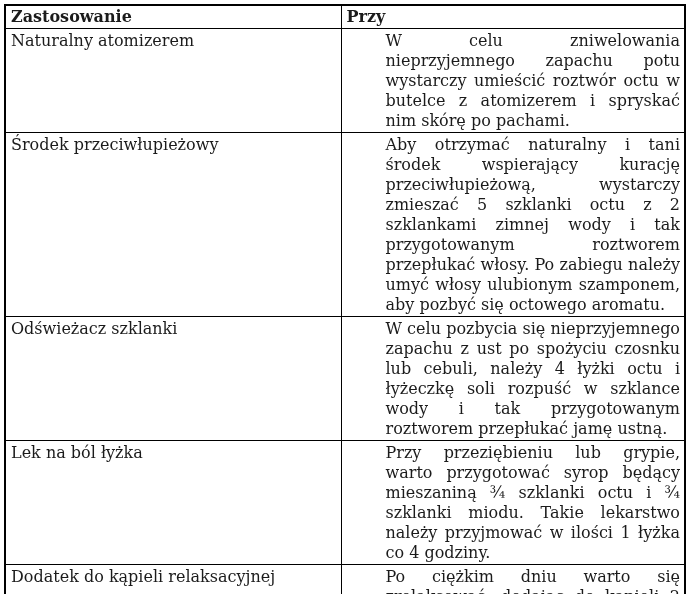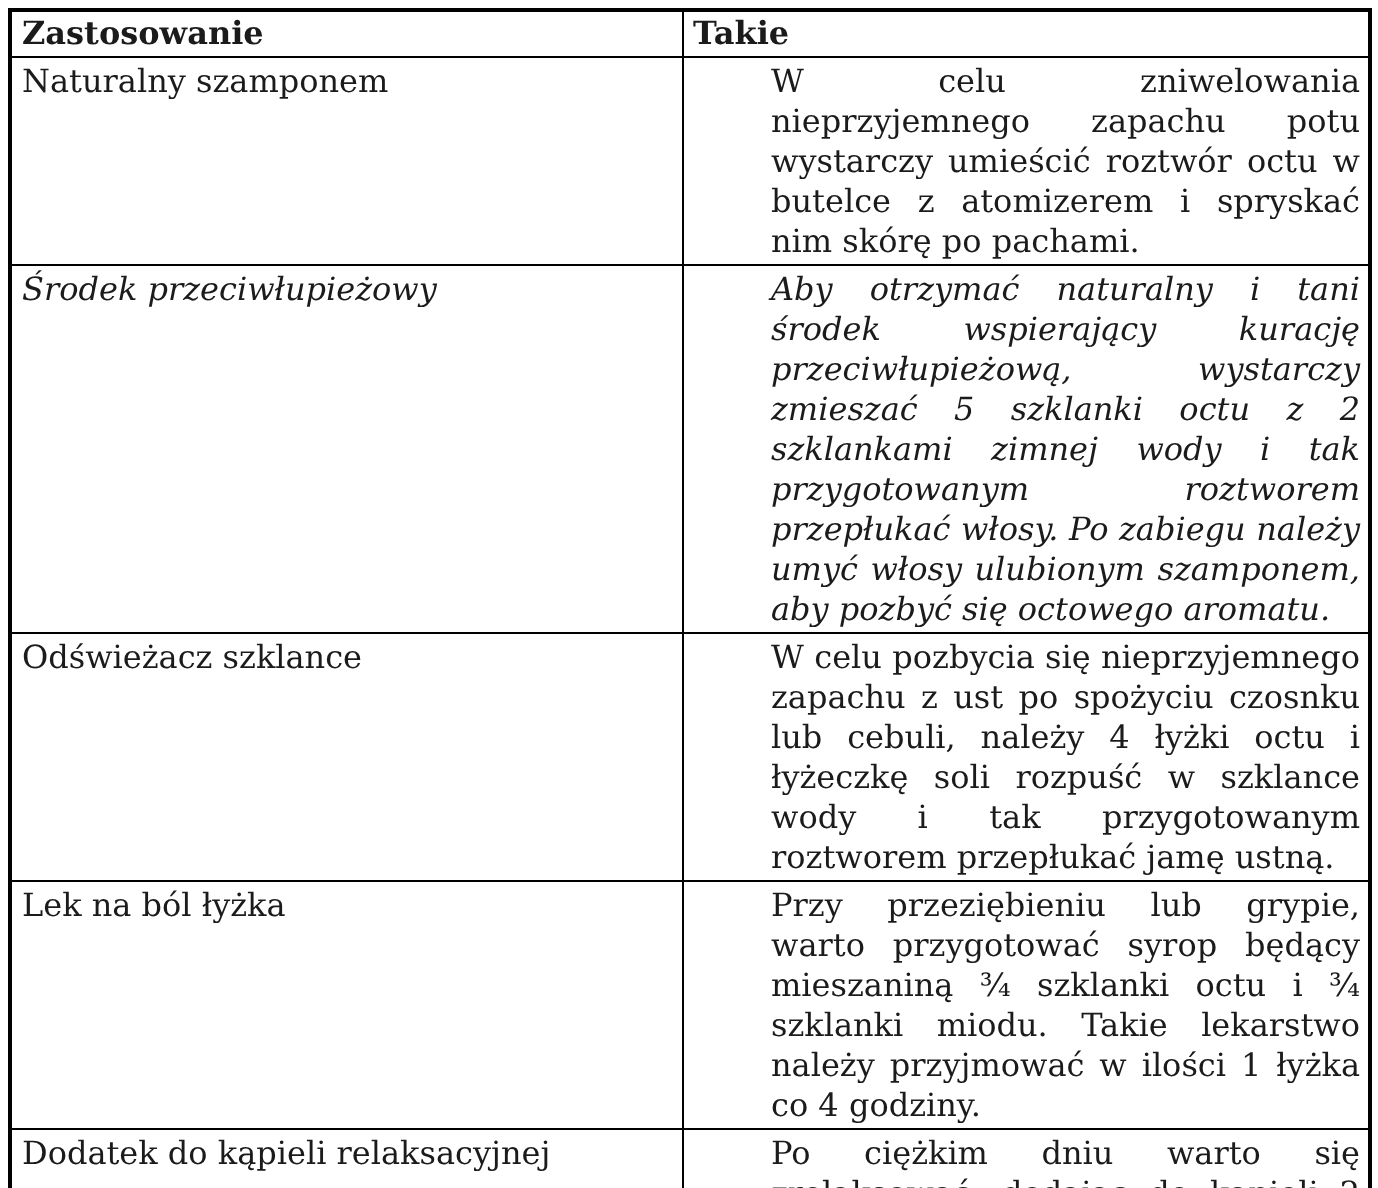--- a/index.html
+++ b/index.html
@@ -48,50 +48,50 @@
     padding-top: 2px;
   }
   .doc-table td.cell-description {
     text-align: justify;
     text-justify: inter-word;
     padding-top: 2px;
     padding-left: 44px;
   }
   
   .doc-table tbody tr.row-0 { height: 81px;  }
-  .doc-table tbody tr.row-1 { height: 161px; font-style: italic; }
+  .doc-table tbody tr.row-1 { height: 161px; }
   .doc-table tbody tr.row-2 { height: 121px; }
   .doc-table tbody tr.row-3 { height: 110px; }
   .doc-table tbody tr.row-4 { height: 86px;  }
 </style>
 </head>
 <body>
 
 <table class="doc-table">
   <colgroup>
     <col class="col-application">
     <col class="col-description">
   </colgroup>
   <thead>
     <tr>
       <th>Zastosowanie</th>
-      <th>Takie</th>
+      <th>Przy</th>
     </tr>
   </thead>
   <tbody>
     <tr class="row-0">
-      <td class="cell-application">Naturalny szamponem</td>
+      <td class="cell-application">Naturalny atomizerem</td>
       <td class="cell-description">W celu zniwelowania nieprzyjemnego zapachu potu wystarczy umieścić roztwór octu w butelce z atomizerem i spryskać nim skórę po pachami.</td>
     </tr>
     <tr class="row-1">
       <td class="cell-application">Środek przeciwłupieżowy</td>
       <td class="cell-description">Aby otrzymać naturalny i tani środek wspierający kurację przeciwłupieżową, wystarczy zmieszać 5 szklanki octu z 2 szklankami zimnej wody i tak przygotowanym roztworem przepłukać włosy. Po zabiegu należy umyć włosy ulubionym szamponem, aby pozbyć się octowego aromatu.</td>
     </tr>
     <tr class="row-2">
-      <td class="cell-application">Odświeżacz szklance</td>
+      <td class="cell-application">Odświeżacz szklanki</td>
       <td class="cell-description">W celu pozbycia się nieprzyjemnego zapachu z ust po spożyciu czosnku lub cebuli, należy 4 łyżki octu i łyżeczkę soli rozpuść w szklance wody i tak przygotowanym roztworem przepłukać jamę ustną.</td>
     </tr>
     <tr class="row-3">
       <td class="cell-application">Lek na ból łyżka</td>
       <td class="cell-description">Przy przeziębieniu lub grypie, warto przygotować syrop będący mieszaniną ¾ szklanki octu i ¾ szklanki miodu. Takie lekarstwo należy przyjmować w ilości 1 łyżka co 4 godziny.</td>
     </tr>
     <tr class="row-4">
       <td class="cell-application">Dodatek do kąpieli relaksacyjnej</td>
       <td class="cell-description">Po ciężkim dniu warto się zrelaksować, dodając do kąpieli 2 szklanki octu i kilka kropli olejku eterycznego np. lawendowego.</td>
     </tr>

